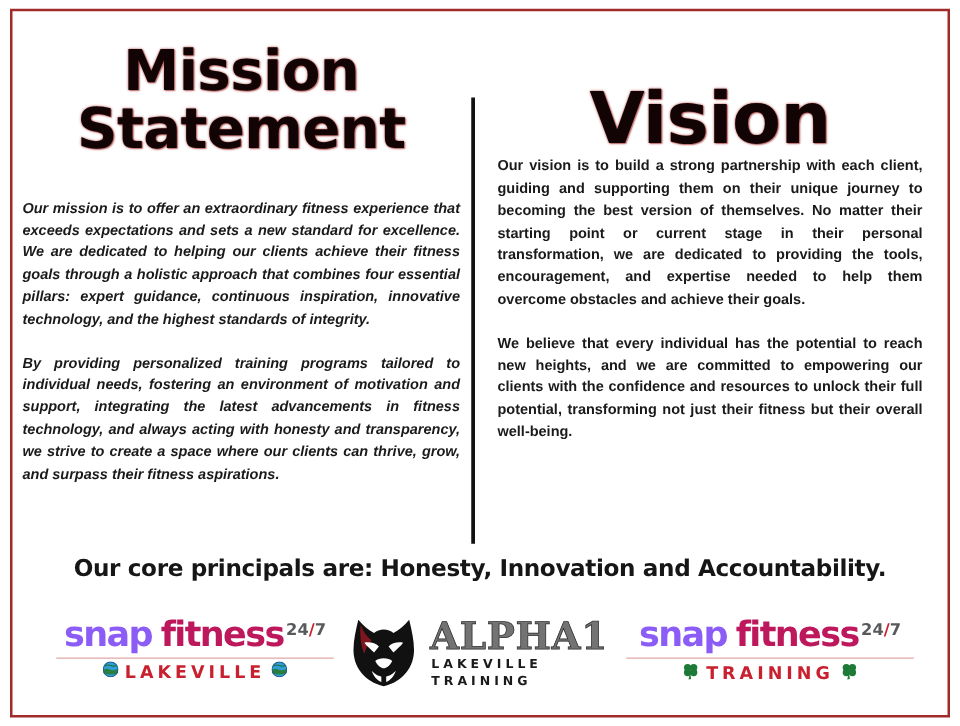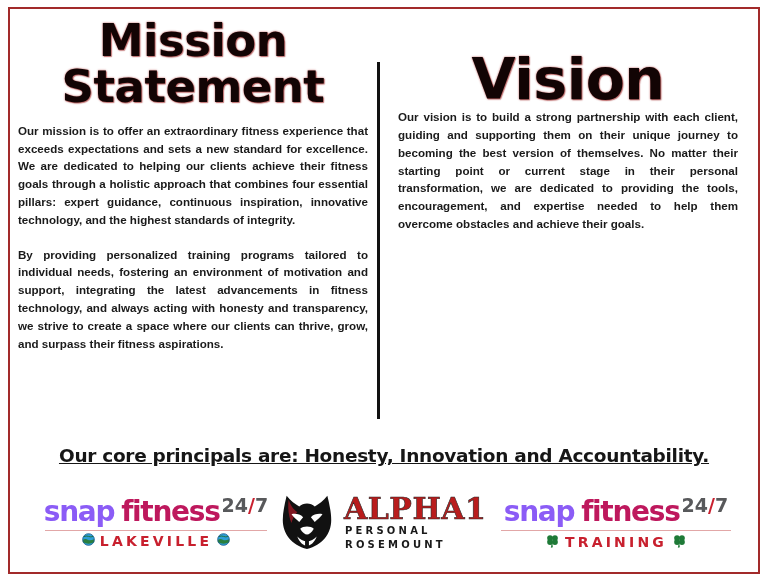--- a/index.html
+++ b/index.html
@@ -29,21 +29,21 @@
     bottom: 7px;
     border: 2px solid #A22A2A;
     box-sizing: border-box;
     pointer-events: none;
   }
 
   
   .columns {
     position: absolute;
     left: 0;
-    top: 0;
+    top: 16px;
     width: 768px;
     height: 432px;
   }
   .col {
     position: absolute;
     top: 0;
     box-sizing: border-box;
   }
   .col-left  { left: 18px;  width: 350px; }
   .col-right { left: 398px; width: 340px; }
@@ -81,36 +81,35 @@
     font-weight: bold;
     font-size: 11.6px;
     line-height: 17.8px;
     color: #1a1a1a;
     text-align: justify;
     text-justify: inter-word;
     margin: 0;
   }
   .par-gap { height: 17px; }
 
-  .left-body  { margin-top: 12px; }
+  .left-body  { margin-top: 32px; font-style: italic; }
   .right-body { }
 
   
   .principals {
     position: absolute;
     left: 0;
     top: 445px;
     width: 768px;
     text-align: center;
     font-family: "DejaVu Sans", sans-serif;
     font-weight: bold;
     font-size: 18.5px;
     letter-spacing: -0.3px;
     color: #161616;
-    text-decoration: underline;
   }
 
   
   .logos {
     position: absolute;
     left: 0;
     top: 488px;
     width: 768px;
     height: 85px;
   }
@@ -128,21 +127,21 @@
     font-family: "DejaVu Sans", sans-serif;
     font-weight: bold;
     font-size: 28px;
     letter-spacing: -1.3px;
     line-height: 34px;
     white-space: nowrap;
   }
   .snap-word   { color: #8b5cf6; }
   .fitness-word{ color: #be185d; margin-left: 7px; }
   .sup247 {
-    font-size: 19px;
+    font-size: 13px;
     letter-spacing: 0px;
     vertical-align: 9px;
     margin-left: 2px;
     color: #58595B;
     font-weight: bold;
   }
   .sup247 .slash { color: #C8202E; }
 
   .snap-rule {
     height: 1px;
@@ -174,21 +173,21 @@
     justify-content: center;
     gap: 6px;
     margin-top: 2px;
   }
   .alpha-text { text-align: left; }
   .alpha-name {
     font-family: "DejaVu Serif", serif;
     font-weight: bold;
     font-size: 30px;
     letter-spacing: 0.5px;
-    color: #b91c1c;
+    color: #737373;
     line-height: 30px;
     -webkit-text-stroke: 0.6px #2a2a2a;
   }
   .alpha-sub {
     font-family: "DejaVu Sans", sans-serif;
     font-weight: bold;
     font-size: 10px;
     letter-spacing: 3.2px;
     color: #1a1a1a;
     line-height: 14px;
@@ -213,20 +212,21 @@
         <div class="par-gap"></div>
         <p class="body-par">By providing personalized training programs tailored to individual needs, fostering an environment of motivation and support, integrating the latest advancements in fitness technology, and always acting with honesty and transparency, we strive to create a space where our clients can thrive, grow, and surpass their fitness aspirations.</p>
       </div>
     </div>
 
     <div class="col col-right">
       <div class="heading heading-vision">Vision</div>
       <div class="right-body">
         <p class="body-par">Our vision is to build a strong partnership with each client, guiding and supporting them on their unique journey to becoming the best version of themselves. No matter their starting point or current stage in their personal transformation, we are dedicated to providing the tools, encouragement, and expertise needed to help them overcome obstacles and achieve their goals.</p>
         <div class="par-gap"></div>
+        <p class="body-par">We believe that every individual has the potential to reach new heights, and we are committed to empowering our clients with the confidence and resources to unlock their full potential, transforming not just their fitness but their overall well-being.</p>
       </div>
     </div>
   </div>
 
   <div class="principals">Our core principals are: Honesty, Innovation and Accountability.</div>
 
   <div class="logos">
 
     <div class="logo logo-lakeville">
       <div class="snap-line">
@@ -262,21 +262,21 @@
             <path d="M13 10 C15 16 18 20 22 23 C19 26 17 30 16 34 C13 28 12 18 13 10 Z" fill="#7E1620"></path>
             <path d="M16 25 C20 24 25 25 28 28 L24 33 C21 30 18 28 16 25 Z" fill="#ffffff"></path>
             <path d="M48 25 C44 24 39 25 36 28 L40 33 C43 30 46 28 48 25 Z" fill="#ffffff"></path>
             <path d="M25 40 C28 37 36 37 39 40 C37 44 34 46 32 46 C30 46 27 44 25 40 Z" fill="#ffffff"></path>
             <path d="M22 48 C25 51 28 53 32 53 C36 53 39 51 42 48 C40 54 36 57 32 58 C28 57 24 54 22 48 Z" fill="#ffffff"></path>
             <path d="M30 50 h4 v9 h-4 Z" fill="#111111"></path>
           </svg>
         </span>
         <span class="alpha-text">
           <div class="alpha-name">ALPHA1</div>
-          <div class="alpha-sub">PERSONAL ROSEMOUNT</div>
+          <div class="alpha-sub">LAKEVILLE TRAINING</div>
         </span>
       </div>
     </div>
 
     <div class="logo logo-rosemount">
       <div class="snap-line">
         <span class="snap-word">snap</span><span class="fitness-word">fitness</span><span class="sup247"><span>24</span><span class="slash">/</span><span>7</span></span>
       </div>
       <div class="snap-rule"></div>
       <div class="city-line">

